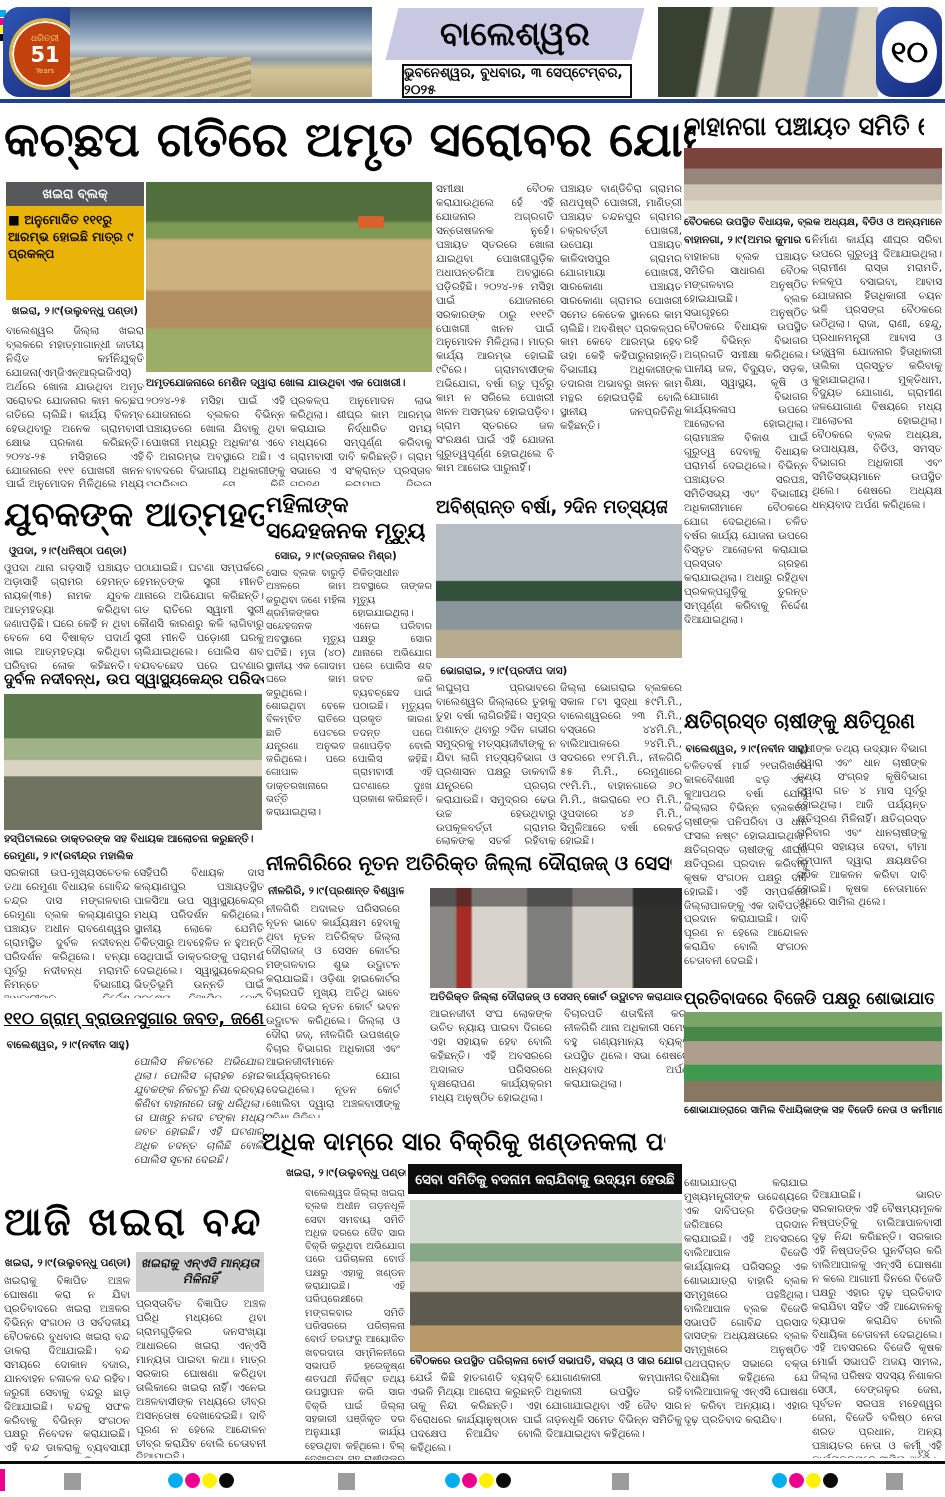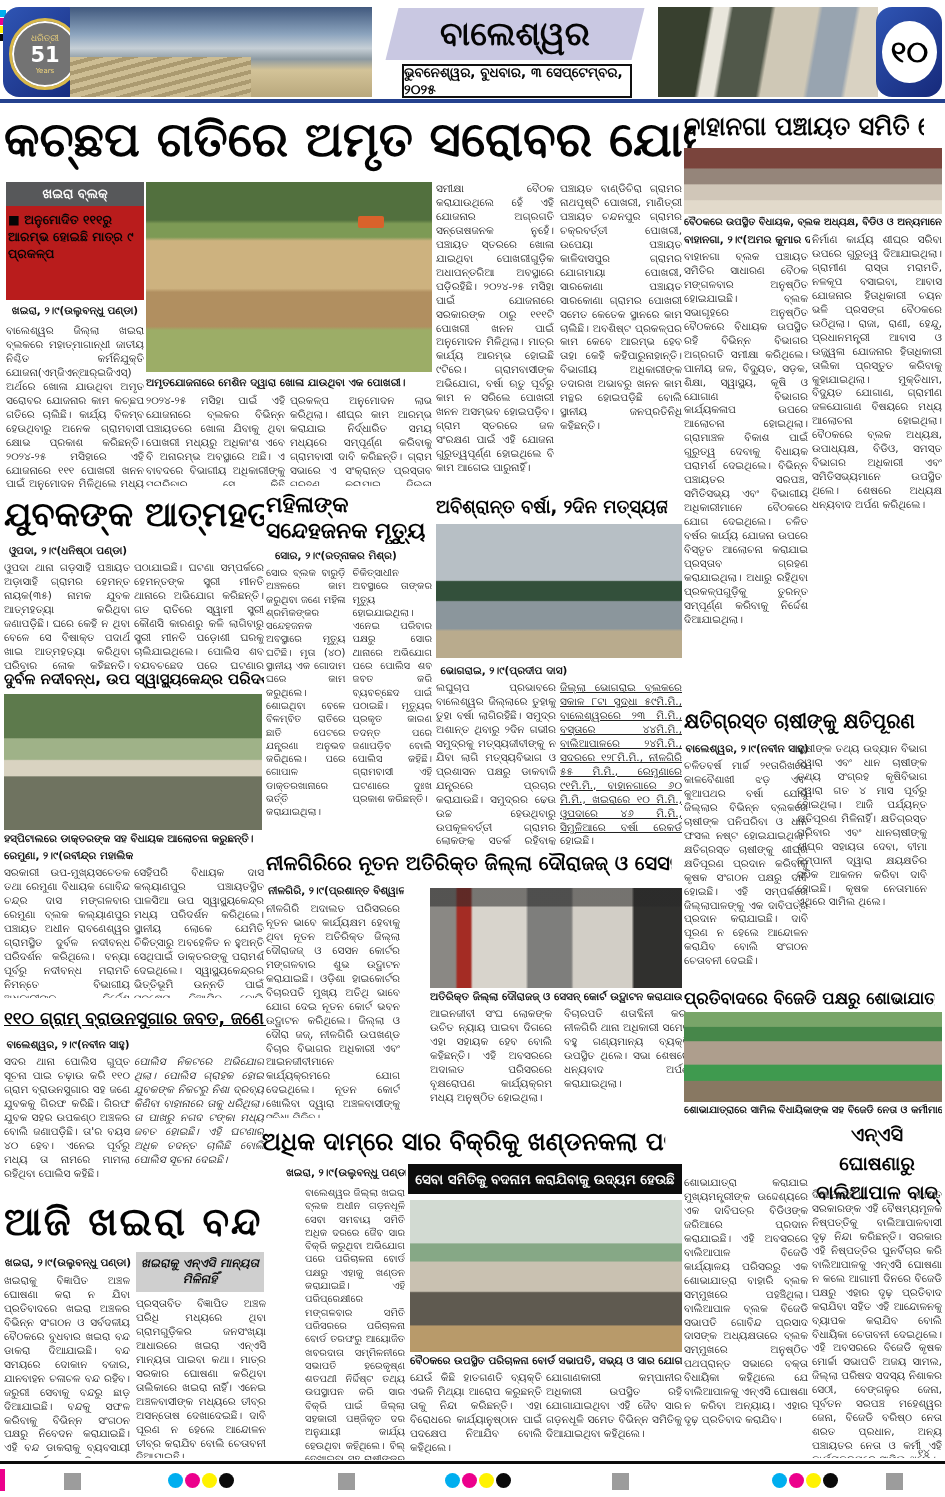--- a/index.html
+++ b/index.html
@@ -1,20 +1,20 @@
 <!DOCTYPE html>
 <html><head>
 <meta charset="utf-8">
 <style>
   html,body{margin:0;padding:0;background:#f2f2f2;font-family:"DejaVu Sans",sans-serif;}
   #page{position:relative;width:945px;height:1497px;background:#ffffff;margin:0 auto;overflow:hidden;color:#1c1c1c;}
   .abs{position:absolute;}
   
   #logo-plate{left:3px;top:7px;width:82px;height:90px;border-radius:16px;background:linear-gradient(135deg,#2f55b4,#16297a);}
-  #logo-circle{left:9px;top:18px;width:66px;height:66px;border-radius:50%;background:#737373;border:3px solid #d8b84a;box-shadow:0 0 0 2px #ffffff inset;display:flex;flex-direction:column;align-items:center;justify-content:center;color:#f3d77c;text-align:center;line-height:1;}
+  #logo-circle{left:9px;top:18px;width:66px;height:66px;border-radius:50%;background:#c2410c;border:3px solid #d8b84a;box-shadow:0 0 0 2px #ffffff inset;display:flex;flex-direction:column;align-items:center;justify-content:center;color:#f3d77c;text-align:center;line-height:1;}
   #logo-circle .t1{font-size:9px;}
   #logo-circle .t2{font-size:21px;font-weight:bold;color:#ffffff;margin:2px 0;}
   #logo-circle .t3{font-size:7px;}
   .ph{position:absolute;}
   #ph-beach{left:70px;top:7px;width:302px;height:90px;background:linear-gradient(180deg,#41597e 0%,#8ba3bd 30%,#c6cfd6 46%,#8d9aa2 58%,#d3c398 70%,#b9a87d 100%);}
   #ph-beach:after{content:"";position:absolute;left:0;bottom:0;width:60%;height:45%;background:repeating-linear-gradient(165deg,#cdbd93 0 5px,#ab9a70 5px 9px);}
   #masthead-block{left:372px;top:7px;width:286px;height:93px;background:#ffffff;}
   #masthead-shape{left:392px;top:8px;width:246px;height:52px;background:#c9c8e2;transform:skewX(-14deg);}
   #masthead-title{left:372px;top:14px;width:286px;text-align:center;font-size:33px;font-weight:800;color:#050505;}
   #edition-box{left:402px;top:64px;width:226px;height:30px;border:2px solid #101010;background:#fff;display:flex;align-items:center;justify-content:center;font-size:13.5px;font-weight:bold;color:#050505;}
@@ -23,21 +23,21 @@
   #pagenum-capsule{left:882px;top:21px;width:55px;height:62px;border-radius:50%;background:#ffffff;display:flex;align-items:center;justify-content:center;font-size:30px;font-weight:800;color:#000;}
   #header-bar{left:0;top:99px;width:945px;height:4px;background:#24418e;}
   
   .hd{font-weight:800;color:#040404;white-space:nowrap;overflow:hidden;}
   .txt{font-size:10.5px;line-height:1.33;text-align:justify;overflow:hidden;color:#222;}
   .dl{font-size:10.5px;font-weight:bold;color:#111;text-align:center;white-space:nowrap;overflow:hidden;}
   .dl span{border-bottom:1px solid #333;padding-bottom:1px;}
   .cap{font-size:10.5px;font-weight:bold;color:#101010;white-space:nowrap;overflow:hidden;}
   
   #lead-headline{left:4px;top:104px;width:692px;height:70px;font-size:48px;line-height:70px;}
-  #kicker{left:6px;top:182px;width:138px;height:118px;background:#b91c1c;}
+  #kicker{left:6px;top:182px;width:138px;height:118px;background:#eab308;}
   #kicker-bar{left:0;top:0;width:138px;height:24px;background:#57585a;color:#fff;display:flex;align-items:center;justify-content:center;font-size:13px;font-weight:bold;}
   #kicker-bullet{left:2px;top:30px;width:134px;font-size:12.5px;font-weight:bold;color:#050505;line-height:1.35;}
   #lead-dl{left:6px;top:304px;width:138px;}
   #lead-sidebar{left:6px;top:324px;width:138px;height:166px;}
   #ph-pond{left:146px;top:182px;width:286px;height:190px;background:linear-gradient(180deg,#52703e 0 20%,#7d9a55 22% 29%,#cdb27f 31% 56%,#b18f60 58% 76%,#9cad67 78% 100%);}
   #ph-pond .exc{position:absolute;right:48px;top:34px;width:26px;height:12px;background:#d9622b;border-radius:2px;}
   #lead-cap{left:146px;top:376px;width:286px;}
   #lead-colA{left:436px;top:182px;width:118px;height:300px;}
   #lead-colB{left:560px;top:182px;width:122px;height:300px;}
   #lead-colC{left:146px;top:394px;width:139px;height:92px;}
@@ -47,21 +47,21 @@
   #sui-dl{left:4px;top:544px;width:128px;}
   #sui-c1{left:4px;top:561px;width:126px;height:108px;}
   #sui-c2{left:134px;top:561px;width:130px;height:108px;}
   #wd-hd{left:266px;top:492px;width:166px;height:52px;font-size:22px;line-height:26px;white-space:normal;}
   #wd-dl{left:266px;top:549px;width:140px;}
   #wd-body{left:266px;top:566px;width:166px;height:282px;column-count:2;column-gap:7px;font-size:10px;}
   #rain-hd{left:436px;top:492px;width:246px;height:28px;font-size:19px;line-height:28px;transform:scaleX(.94);transform-origin:left;}
   #ph-sea{left:436px;top:524px;width:246px;height:134px;background:linear-gradient(180deg,#b7bfc5 0 42%,#33503b 43% 57%,#8b969c 58% 78%,#b9ab8d 80% 100%);}
   #rain-dl{left:438px;top:664px;width:132px;}
   #rain-c1{left:436px;top:681px;width:120px;height:164px;}
-  #rain-c2{left:560px;top:681px;width:122px;height:164px;text-decoration:underline;}
+  #rain-c2{left:560px;top:681px;width:122px;height:164px;}
   
   #hl-hd{left:4px;top:668px;width:260px;height:22px;font-size:15px;line-height:22px;}
   #ph-walk{left:4px;top:694px;width:258px;height:136px;background:linear-gradient(180deg,#5d7a4c 0 32%,#9fb288 33% 48%,#d9d3c1 49% 60%,#6f7360 61% 100%);}
   #hl-cap{left:4px;top:832px;width:258px;}
   #hl-dl{left:4px;top:849px;width:130px;}
   #hl-c1{left:4px;top:866px;width:126px;height:132px;}
   #hl-c2{left:134px;top:866px;width:130px;height:132px;}
   
   #nil-hd{left:266px;top:848px;width:418px;height:30px;font-size:20px;line-height:30px;transform:scaleX(.97);transform-origin:left;}
   #nil-dl{left:268px;top:884px;width:136px;}
@@ -188,21 +188,20 @@
   <div class="abs hd" id="nil-hd">ନୀଳଗିରିରେ ନୂତନ ଅତିରିକ୍ତ ଜିଲ୍ଲା ଦୌରାଜଜ୍ ଓ ସେସନ୍ କୋର୍ଟ ଉଦ୍ଘାଟିତ</div>
   <div class="abs dl" id="nil-dl"><span>ନୀଳଗିରି, ୨।୯(ପ୍ରଶାନ୍ତ ବିଶ୍ୱାଳ)</span></div>
   <div class="abs txt" id="nil-c1">ନୀଳଗିରି ଅଦାଲତ ପରିସରରେ ନୂତନ ଭାବେ କାର୍ଯ୍ୟକ୍ଷମ ହେବାକୁ ଥିବା ନୂତନ ଅତିରିକ୍ତ ଜିଲ୍ଲା ଦୌରାଜଜ୍ ଓ ସେସନ କୋର୍ଟର ମଙ୍ଗଳବାର ଶୁଭ ଉଦ୍ଘାଟନ କରାଯାଇଛି। ଓଡ଼ିଶା ହାଇକୋର୍ଟର ବିଚାରପତି ମୁଖ୍ୟ ଅତିଥି ଭାବେ ଯୋଗ ଦେଇ ନୂତନ କୋର୍ଟ ଭବନ ଉଦ୍ଘାଟନ କରିଥିଲେ। ଜିଲ୍ଲା ଓ ଦୌରା ଜଜ୍, ନୀଳଗିରି ଉପଖଣ୍ଡ ବିଚାର ବିଭାଗର ଅଧିକାରୀ ଏବଂ ଆଇନଜୀବୀମାନେ କାର୍ଯ୍ୟକ୍ରମରେ ଯୋଗ ଦେଇଥିଲେ। ନୂତନ କୋର୍ଟ ଖୋଲିବା ଦ୍ୱାରା ଅଞ୍ଚଳବାସୀଙ୍କୁ ସୁବିଧା ମିଳିବ।</div>
   <div class="ph" id="ph-court"></div>
   <div class="abs cap" id="nil-cap">ଅତିରିକ୍ତ ଜିଲ୍ଲା ଦୌରାଜଜ୍ ଓ ସେସନ୍ କୋର୍ଟ ଉଦ୍ଘାଟନ କରାଯାଉଛି।</div>
   <div class="abs txt" id="nil-b1">ଆଇନଜୀବୀ ସଂଘ ଲୋକଙ୍କ ଉଚିତ ନ୍ୟାୟ ପାଇବା ଦିଗରେ ଏହା ସହାୟକ ହେବ ବୋଲି କହିଛନ୍ତି। ଏହି ଅବସରରେ ଅଦାଲତ ପରିସରରେ ବୃକ୍ଷରୋପଣ କାର୍ଯ୍ୟକ୍ରମ ମଧ୍ୟ ଅନୁଷ୍ଠିତ ହୋଇଥିଲା।</div>
   <div class="abs txt" id="nil-b2">ବିଚାରପତି ଶତାବ୍ଦିନୀ କର, ନୀଳଗିରି ଥାନା ଅଧିକାରୀ ସମେତ ବହୁ ଗଣ୍ୟମାନ୍ୟ ବ୍ୟକ୍ତି ଉପସ୍ଥିତ ଥିଲେ। ସଭା ଶେଷରେ ଧନ୍ୟବାଦ ଅର୍ପଣ କରାଯାଇଥିଲା।</div>
 
   <div class="abs hd" id="bs-hd">୧୧୦ ଗ୍ରାମ୍ ବ୍ରାଉନସୁଗାର ଜବତ, ଜଣେ ଗିରଫ</div>
   <div class="abs dl" id="bs-dl"><span>ବାଲେଶ୍ୱର, ୨।୯(ନବୀନ ସାହୁ)</span></div>
-  <div class="abs txt" id="bs-c1">ସଦର ଥାନା ପୋଲିସ ଗୁପ୍ତ ସୂଚନା ପାଇ ଚଢ଼ାଉ କରି ୧୧୦ ଗ୍ରାମ ବ୍ରାଉନସୁଗାର ସହ ଜଣେ ଯୁବକକୁ ଗିରଫ କରିଛି। ଗିରଫ ଯୁବକ ସହର ଉପକଣ୍ଠ ଅଞ୍ଚଳର ବୋଲି ଜଣାପଡ଼ିଛି। ତା'ର ବୟସ ୪୦ ହେବ। ଏନେଇ ପୂର୍ବରୁ ମଧ୍ୟ ତା ନାମରେ ମାମଲା ରହିଥିବା ପୋଲିସ କହିଛି।</div>
   <div class="abs txt" id="bs-c2">ପୋଲିସ ନିକଟରେ ଅଭିଯୋଗ ଥିଲା। ପୋଲିସ ଗ୍ରାହକ ହୋଇ ଯୁବକଙ୍କ ନିକଟରୁ ନିଶା ଦ୍ରବ୍ୟ କିଣିବା ବାହାନାରେ ତାକୁ ଧରିଥିଲା। ତା ପାଖରୁ ନଗଦ ଟଙ୍କା ମଧ୍ୟ ଜବତ ହୋଇଛି। ଏହି ଘଟଣାର ଅଧିକ ତଦନ୍ତ ଚାଲିଛି ବୋଲି ପୋଲିସ ସୂଚନା ଦେଇଛି।</div>
 
   <div class="abs hd" id="ft-hd">ଅଧିକ ଦାମ୍‌ରେ ସାର ବିକ୍ରିକୁ ଖଣ୍ଡନକଲା ପରିଚାଳନା ବୋର୍ଡ</div>
   <div class="abs dl" id="ft-dl"><span>ଖଇରା, ୨।୯(ଉଲୁବନ୍ଧୁ ପଣ୍ଡା)</span></div>
   <div class="abs" id="ft-sub">ସେବା ସମିତିକୁ ବଦନାମ କରାଯିବାକୁ ଉଦ୍ୟମ ହେଉଛି</div>
   <div class="abs txt" id="ft-c1">ବାଲେଶ୍ୱର ଜିଲ୍ଲା ଖଇରା ବ୍ଲକ ଅଧୀନ ଗଡ଼ନଧୂଳି ସେବା ସମବାୟ ସମିତି ଅଧିକ ଦରରେ ଜୈବ ସାର ବିକ୍ରି କରୁଥିବା ଅଭିଯୋଗ ପରେ ପରିଚାଳନା ବୋର୍ଡ ପକ୍ଷରୁ ଏହାକୁ ଖଣ୍ଡନ କରାଯାଇଛି। ଏହି ପରିପ୍ରେକ୍ଷୀରେ ମଙ୍ଗଳବାର ସମିତି ପରିସରରେ ପରିଚାଳନା ବୋର୍ଡ ତରଫରୁ ଆୟୋଜିତ ଖବରଦାତା ସମ୍ମିଳନୀରେ ସଭାପତି ହରେକୃଷ୍ଣ ଶତପଥୀ ନିର୍ଦ୍ଦିଷ୍ଟ ତଥ୍ୟ ଉପସ୍ଥାପନ କରି ସାର ବିକ୍ରି ପାଇଁ ଜିଲ୍ଲା ସହକାରୀ ପଞ୍ଜିକୃତ ଦର ଅନୁଯାୟୀ କାର୍ଯ୍ୟ ହେଉଥିବା କହିଥିଲେ। ବିଲ୍ ଦେଖାଇବା ସହ ଚାଷୀଙ୍କର ଏହା ଉପରେ ଆସ୍ଥା ରହିଥିବା ସୂଚନା ଦେଇଥିଲେ।</div>
   <div class="ph" id="ph-fert"></div>
   <div class="abs cap" id="ft-cap">ବୈଠକରେ ଉପସ୍ଥିତ ପରିଚାଳନା ବୋର୍ଡ ସଭାପତି, ସଭ୍ୟ ଓ ସାର ଯୋଗାଣକାରୀ କମ୍ପାନୀର ଅଧିକାରୀ।</div>
   <div class="abs txt" id="ft-b1">ଯେଉଁ କିଛି ହାତଗଣତି ବ୍ୟକ୍ତି ଏଭଳି ମିଥ୍ୟା ଆରୋପ କରୁଛନ୍ତି ତାକୁ ନିନ୍ଦା କରିଛନ୍ତି। ଏହା ବିରୋଧରେ କାର୍ଯ୍ୟାନୁଷ୍ଠାନ ପାଇଁ ପଦକ୍ଷେପ ନିଆଯିବ ବୋଲି କହିଥିଲେ।</div>
   <div class="abs txt" id="ft-b2">ଯୋଗାଣକାରୀ କମ୍ପାନୀର ଅଧିକାରୀ ଉପସ୍ଥିତ ରହି ଯୋଗାଯାଇଥିବା ଏହି ଜୈବ ସାର ଗଡ଼ନଧୂଳି ସମେତ ବିଭିନ୍ନ ସମିତିକୁ ଦିଆଯାଇଥିବା କହିଥିଲେ।</div>
@@ -222,24 +221,20 @@
 
   <div class="abs hd" id="cp-hd">କ୍ଷତିଗ୍ରସ୍ତ ଚାଷୀଙ୍କୁ କ୍ଷତିପୂରଣ ପ୍ରଦାନ ଦାବି</div>
   <div class="abs dl" id="cp-dl"><span>ବାଲେଶ୍ୱର, ୨।୯(ନବୀନ ସାହୁ)</span></div>
   <div class="abs txt" id="cp-c1">ଚଳିତବର୍ଷ ମାର୍ଚ୍ଚ ୨୧ତାରିଖରେ କାଳବୈଶାଖୀ ଝଡ଼ ଏବଂ କୁଆପଥର ବର୍ଷା ଯୋଗୁଁ ଜିଲ୍ଲାର ବିଭିନ୍ନ ବ୍ଲକରେ ଚାଷୀଙ୍କ ପନିପରିବା ଓ ଧାନ ଫସଲ ନଷ୍ଟ ହୋଇଯାଇଥିଲା। କ୍ଷତିଗ୍ରସ୍ତ ଚାଷୀଙ୍କୁ ଶୀଘ୍ର କ୍ଷତିପୂରଣ ପ୍ରଦାନ କରିବାକୁ କୃଷକ ସଂଗଠନ ପକ୍ଷରୁ ଦାବି ହୋଇଛି। ଏହି ସମ୍ପର୍କରେ ଜିଲ୍ଲାପାଳଙ୍କୁ ଏକ ଦାବିପତ୍ର ପ୍ରଦାନ କରାଯାଇଛି। ଦାବି ପୂରଣ ନ ହେଲେ ଆନ୍ଦୋଳନ କରାଯିବ ବୋଲି ସଂଗଠନ ଚେତାବନୀ ଦେଇଛି।</div>
   <div class="abs txt" id="cp-c2">ଚାଷୀଙ୍କ ତଥ୍ୟ ଉଦ୍ୟାନ ବିଭାଗ ଦ୍ୱାରା ଏବଂ ଧାନ ଚାଷୀଙ୍କ ତଥ୍ୟ ସଂଗ୍ରହ କୃଷିବିଭାଗ ଦ୍ୱାରା ଗତ ୪ ମାସ ପୂର୍ବରୁ ହୋଇଥିଲା। ଆଜି ପର୍ଯ୍ୟନ୍ତ କ୍ଷତିପୂରଣ ମିଳିନାହିଁ। କ୍ଷତିଗ୍ରସ୍ତ ପରିବାର ଏବଂ ଧାନଚାଷୀଙ୍କୁ ଶୀଘ୍ର ସହାୟତା ଦେବା, ବୀମା କମ୍ପାନୀ ଦ୍ୱାରା କ୍ଷୟକ୍ଷତିର ସଠିକ ଆକଳନ କରିବା ଦାବି ହୋଇଛି। କୃଷକ ନେତାମାନେ ଏଥିରେ ସାମିଲ ଥିଲେ।</div>
 
   <div class="abs hd" id="bj-hd">ପ୍ରତିବାଦରେ ବିଜେଡି ପକ୍ଷରୁ ଶୋଭାଯାତ୍ରା</div>
   <div class="ph" id="ph-rally"></div>
   <div class="abs cap" id="bj-cap">ଶୋଭାଯାତ୍ରାରେ ସାମିଲ ବିଧାୟିକାଙ୍କ ସହ ବିଜେଡି ନେତା ଓ କର୍ମୀମାନେ।</div>
   <div class="abs txt" id="bj-c1">ଶୋଭାଯାତ୍ରା କରାଯାଇ ମୁଖ୍ୟମନ୍ତ୍ରୀଙ୍କ ଉଦ୍ଦେଶ୍ୟରେ ଏକ ଦାବିପତ୍ର ବିଡିଓଙ୍କ ଜରିଆରେ ପ୍ରଦାନ କରାଯାଇଛି। ଏହି ଅବସରରେ ବାଲିଆପାଳ ବିଜେଡି କାର୍ଯ୍ୟାଳୟ ପରିସରରୁ ଏକ ଶୋଭାଯାତ୍ରା ବାହାରି ବ୍ଲକ ସମ୍ମୁଖରେ ପହଞ୍ଚିଥିଲା। ବାଲିଆପାଳ ବ୍ଲକ ବିଜେଡି ସଭାପତି ଗୋବିନ୍ଦ ପ୍ରସାଦ ଦାସଙ୍କ ଅଧ୍ୟକ୍ଷତାରେ ବ୍ଲକ ସମ୍ମୁଖରେ ଅନୁଷ୍ଠିତ ପଥପ୍ରାନ୍ତ ସଭାରେ ବକ୍ତା ବିଧାୟିକା କହିଥିଲେ ଯେ ବାଲିଆପାଳକୁ ଏନ୍ଏସି ଘୋଷଣା ନ କରିବା ଅନ୍ୟାୟ। ଏହାର ଦୃଢ଼ ପ୍ରତିବାଦ କରାଯିବ।</div>
-  <div class="abs" id="nac-hd">
-    <div>ଏନ୍ଏସି ଘୋଷଣାରୁ</div>
-    <div>ବାଲିଆପାଳ ବାଦ୍</div>
-  </div>
   <div class="abs txt" id="nac-body">ଦିଆଯାଇଛି। ଭାରତ ସରକାରଙ୍କ ଏହି ବୈଷମ୍ୟମୂଳକ ନିଷ୍ପତ୍ତିକୁ ବାଲିଆପାଳବାସୀ ଦୃଢ଼ ନିନ୍ଦା କରିଛନ୍ତି। ସରକାର ଏହି ନିଷ୍ପତ୍ତିର ପୁନର୍ବିଚାର କରି ବାଲିଆପାଳକୁ ଏନ୍ଏସି ଘୋଷଣା ନ କଲେ ଆଗାମୀ ଦିନରେ ବିଜେଡି ପକ୍ଷରୁ ଏହାର ଦୃଢ଼ ପ୍ରତିବାଦ କରାଯିବା ସହିତ ଏହି ଆନ୍ଦୋଳନକୁ ବ୍ୟାପକ କରାଯିବ ବୋଲି ବିଧାୟିକା ଚେତାବନୀ ଦେଇଥିଲେ। ଏହି ଅବସରରେ ବିଜେଡି କୃଷକ ମୋର୍ଚ୍ଚା ସଭାପତି ଅଜୟ ସାମଲ, ଜିଲ୍ଲା ପରିଷଦ ସଦସ୍ୟ ନିଶାକର ସେଠୀ, ବେଙ୍ଗଳୁର ଜେନା, ପୂର୍ବତନ ସରପଞ୍ଚ ମହେଶ୍ୱର ଜେନା, ବିଜେଡି ବରିଷ୍ଠ ନେତା ଶରତ ପ୍ରଧାନ, ଅନ୍ୟ ପଞ୍ଚାୟତର ନେତା ଓ କର୍ମୀ ଏହି କାର୍ଯ୍ୟକ୍ରମରେ ସାମିଲ ଥିଲେ।</div>
 
   <div class="abs" id="foot-rule"></div>
   <div class="abs" id="foot-sig">୧୪</div>
   <div class="abs" id="mark-left"></div>
   <div class="regsq" style="left:64px"></div>
   <div class="cmyk" style="left:168px">
       <i class="c-c"></i>
       <i class="c-m"></i>
       <i class="c-y"></i>

